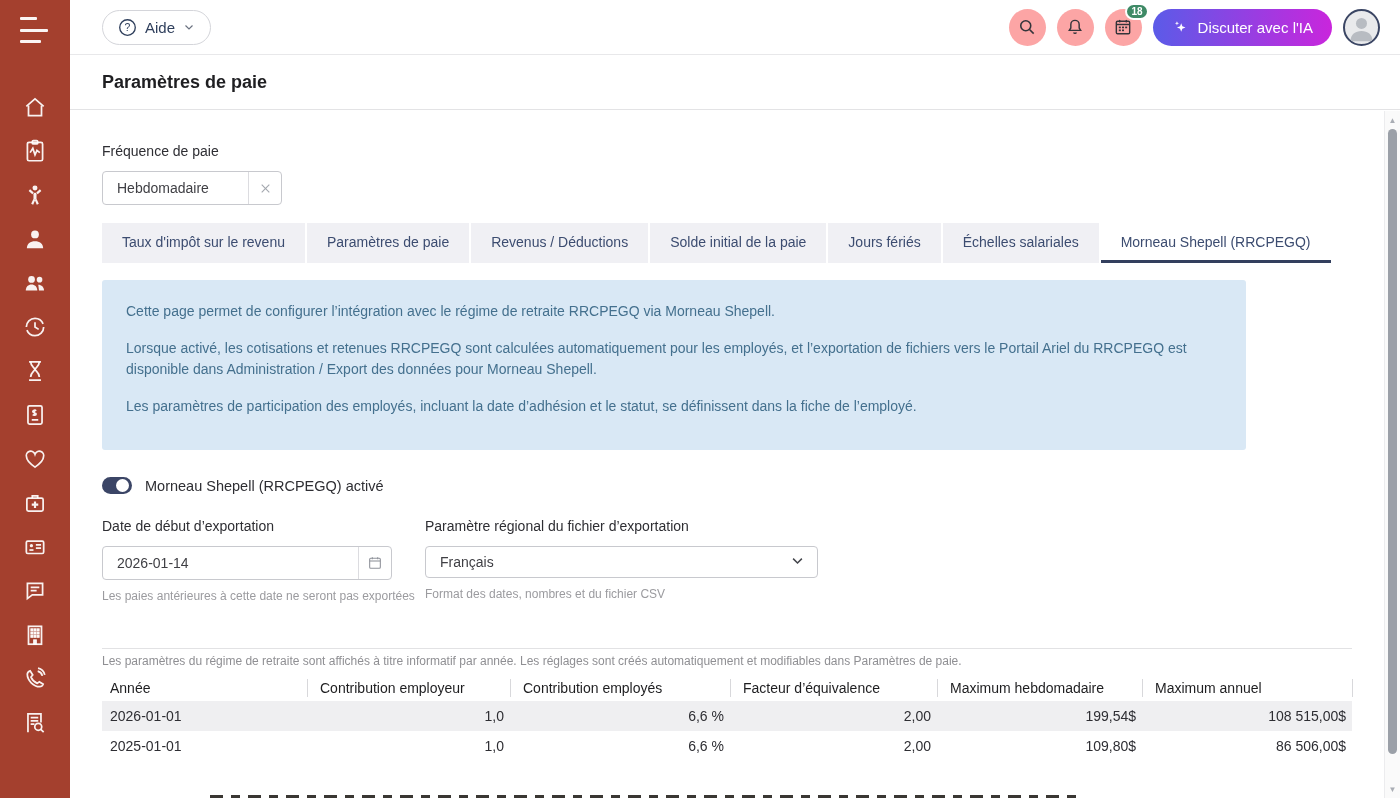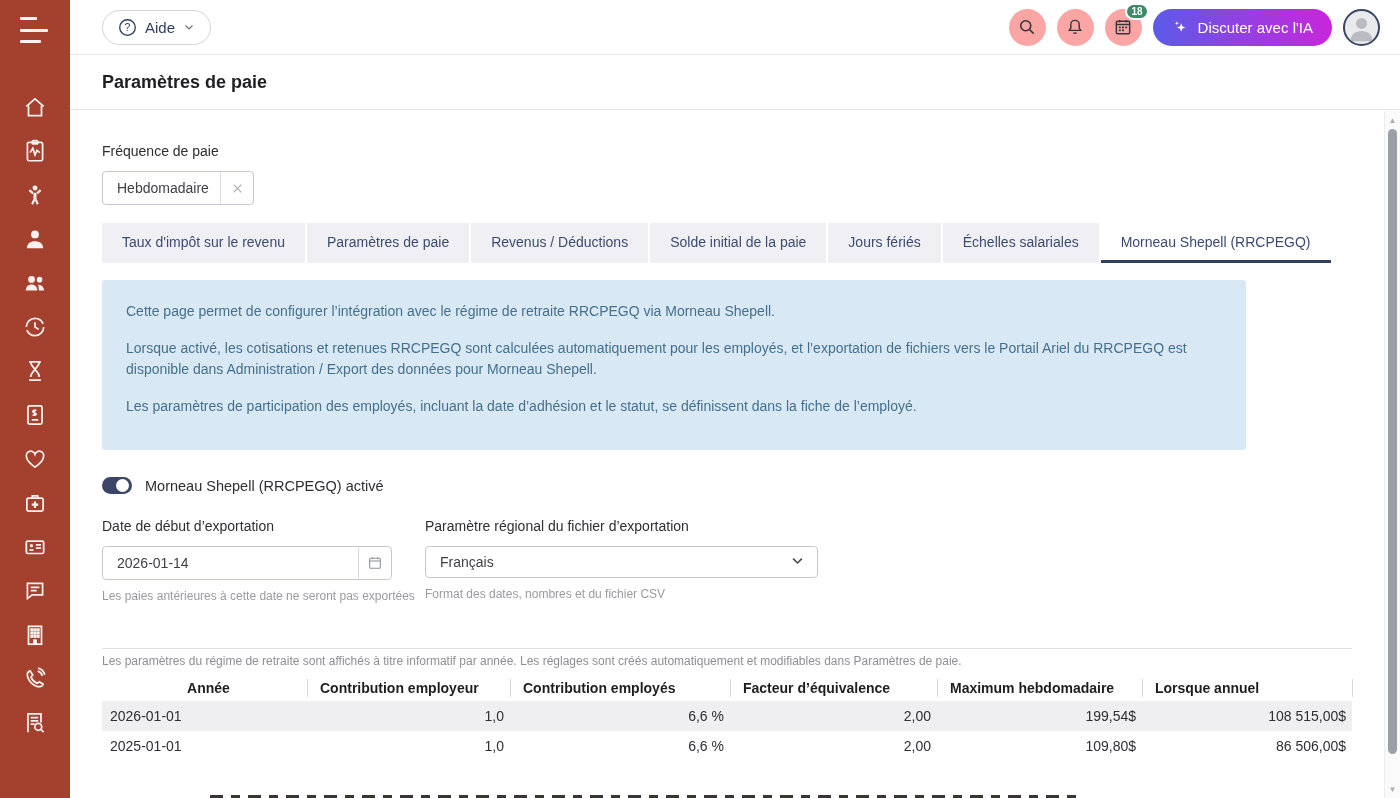--- a/index.html
+++ b/index.html
@@ -32,21 +32,21 @@
   .titlebar { height:55px; display:flex; align-items:center; padding-left:32px; border-bottom:1px solid #e3e3e5; }
   .titlebar h1 { font-size:18px; font-weight:bold; color:#1f1f22; }
   
   .content { padding:33px 0 0 32px; width:1282px; }
   .field-row { display:flex; }
   .fcol1 { width:323px; }
   .field-label { font-size:14px; color:#2e2e33; margin-bottom:12px; }
   .input { display:flex; align-items:stretch; height:34px; border:1px solid #c8c9ce; border-radius:4px; background:#fff; }
   .input .val { flex:1; display:flex; align-items:center; padding-left:14px; font-size:14px; color:#3f3f44; }
   .input .tail { width:33px; display:flex; align-items:center; justify-content:center; border-left:1px solid #dcdce0; color:#8f929a; cursor:pointer; }
-  .w280 { width:280px; } .w180 { width:152px; } .w290 { width:290px; }
+  .w280 { width:280px; } .w180 { width:180px; } .w290 { width:290px; }
   .select { display:flex; align-items:center; width:393px; height:32px; border:1px solid #c8c9ce; border-radius:4px; padding:0 12px 0 14px; font-size:14px; color:#3f3f44; cursor:pointer; }
   .select .chev { margin-left:auto; }
   .helper { margin-top:9px; font-size:12px; color:#9b9b9f; }
   
   .tabs { display:flex; gap:2px; margin-top:18px; }
   .tab { height:40px; padding:0 20px; display:flex; align-items:center; background:#f0f0f4; color:#3c4c70; font-size:14px; border-bottom:3px solid transparent; cursor:pointer; white-space:nowrap; }
   .tab.active { background:#fff; border-bottom-color:#333f5e;text-align:right; }
   
   .info-panel { margin-top:17px; width:1144px; background:#d9e8f5; border-radius:3px; padding:21px 24px; }
   .info-panel p { font-size:14px; color:#44708e; line-height:1.5; margin-bottom:16px; }
@@ -54,21 +54,21 @@
   
   .toggle-row { margin-top:27px; display:flex; align-items:center; gap:13px; }
   .toggle { position:relative; width:30px; height:17px; border-radius:9px; background:#3b4566; cursor:pointer; }
   .toggle .knob { position:absolute; top:2px; left:14px; width:13px; height:13px; border-radius:50%; background:#fff; }
   .toggle-label { font-size:14.5px; color:#2e2e33; }
   .export-row { margin-top:24px; display:flex; }
   
   .table-section { margin-top:45px; width:1250px; border-top:1px solid #e2e2e4; padding-top:5px; }
   .tcaption { font-size:12px; color:#8f8f93; margin-bottom:7px; }
   .thead { display:flex; height:26px; align-items:center; }
-  .thead .tcell { font-weight:bold; color:#1e1e20; font-size:14px;text-align:center; }
+  .thead .tcell { font-weight:normal; color:#1e1e20; font-size:14px; }
   .tcell { flex:none; padding-left:12px; }
   .thead .tcell + .tcell { border-left:1px solid #d8d8db; height:18px; display:flex; align-items:center; }
   .thead .tcell:first-child { padding-left:8px; }
   .thead:after { content:""; width:0; height:18px; border-left:1px solid #d8d8db; }
   .c0{width:205px}.c1{width:203px}.c2{width:220px}.c3{width:207px}.c4{width:205px}.c5{width:210px}
   .trow { display:flex; height:30px; align-items:center; font-size:14px; color:#2e2e33; }
   .trow:nth-child(odd) { background:#efeff1; }
   .trow .tcell { text-align:right; padding-right:6px; padding-left:0; }
   .trow .tcell:first-child { text-align:left; padding-left:8px; }
   
@@ -339,21 +339,21 @@
     </div>
 
     <div class="table-section">
       <div class="tcaption">Les paramètres du régime de retraite sont affichés à titre informatif par année. Les réglages sont créés automatiquement et modifiables dans Paramètres de paie.</div>
       <div class="thead" id="thead">
           <div class="tcell c0">Année</div>
           <div class="tcell c1">Contribution employeur</div>
           <div class="tcell c2">Contribution employés</div>
           <div class="tcell c3">Facteur d’équivalence</div>
           <div class="tcell c4">Maximum hebdomadaire</div>
-          <div class="tcell c5">Lorsque annuel</div>
+          <div class="tcell c5">Maximum annuel</div>
         </div>
       <div id="tbody">
           <div class="trow">
             <div class="tcell c0">2026-01-01</div>
             <div class="tcell c1">1,0</div>
             <div class="tcell c2">6,6 %</div>
             <div class="tcell c3">2,00</div>
             <div class="tcell c4">199,54$</div>
             <div class="tcell c5">108 515,00$</div>
           </div>

